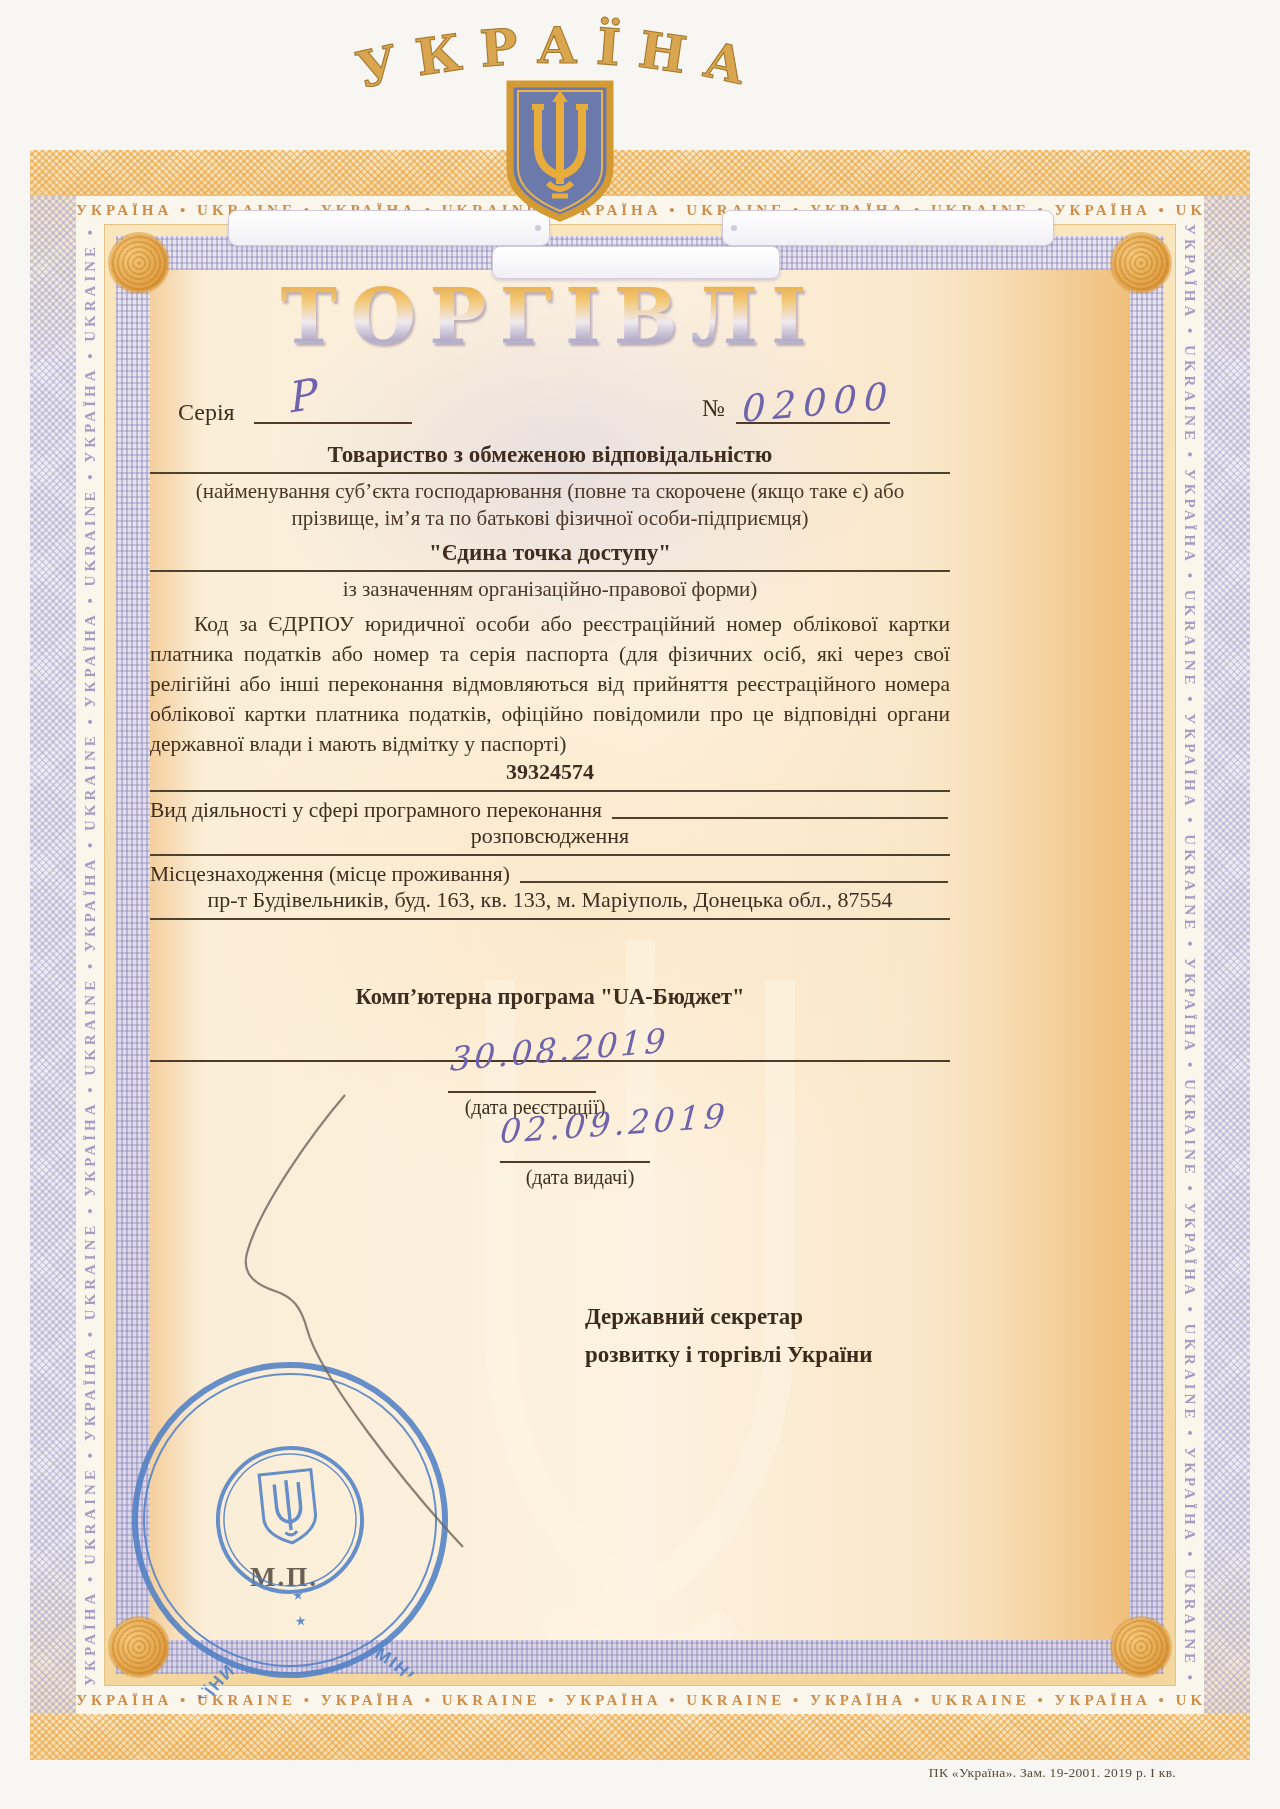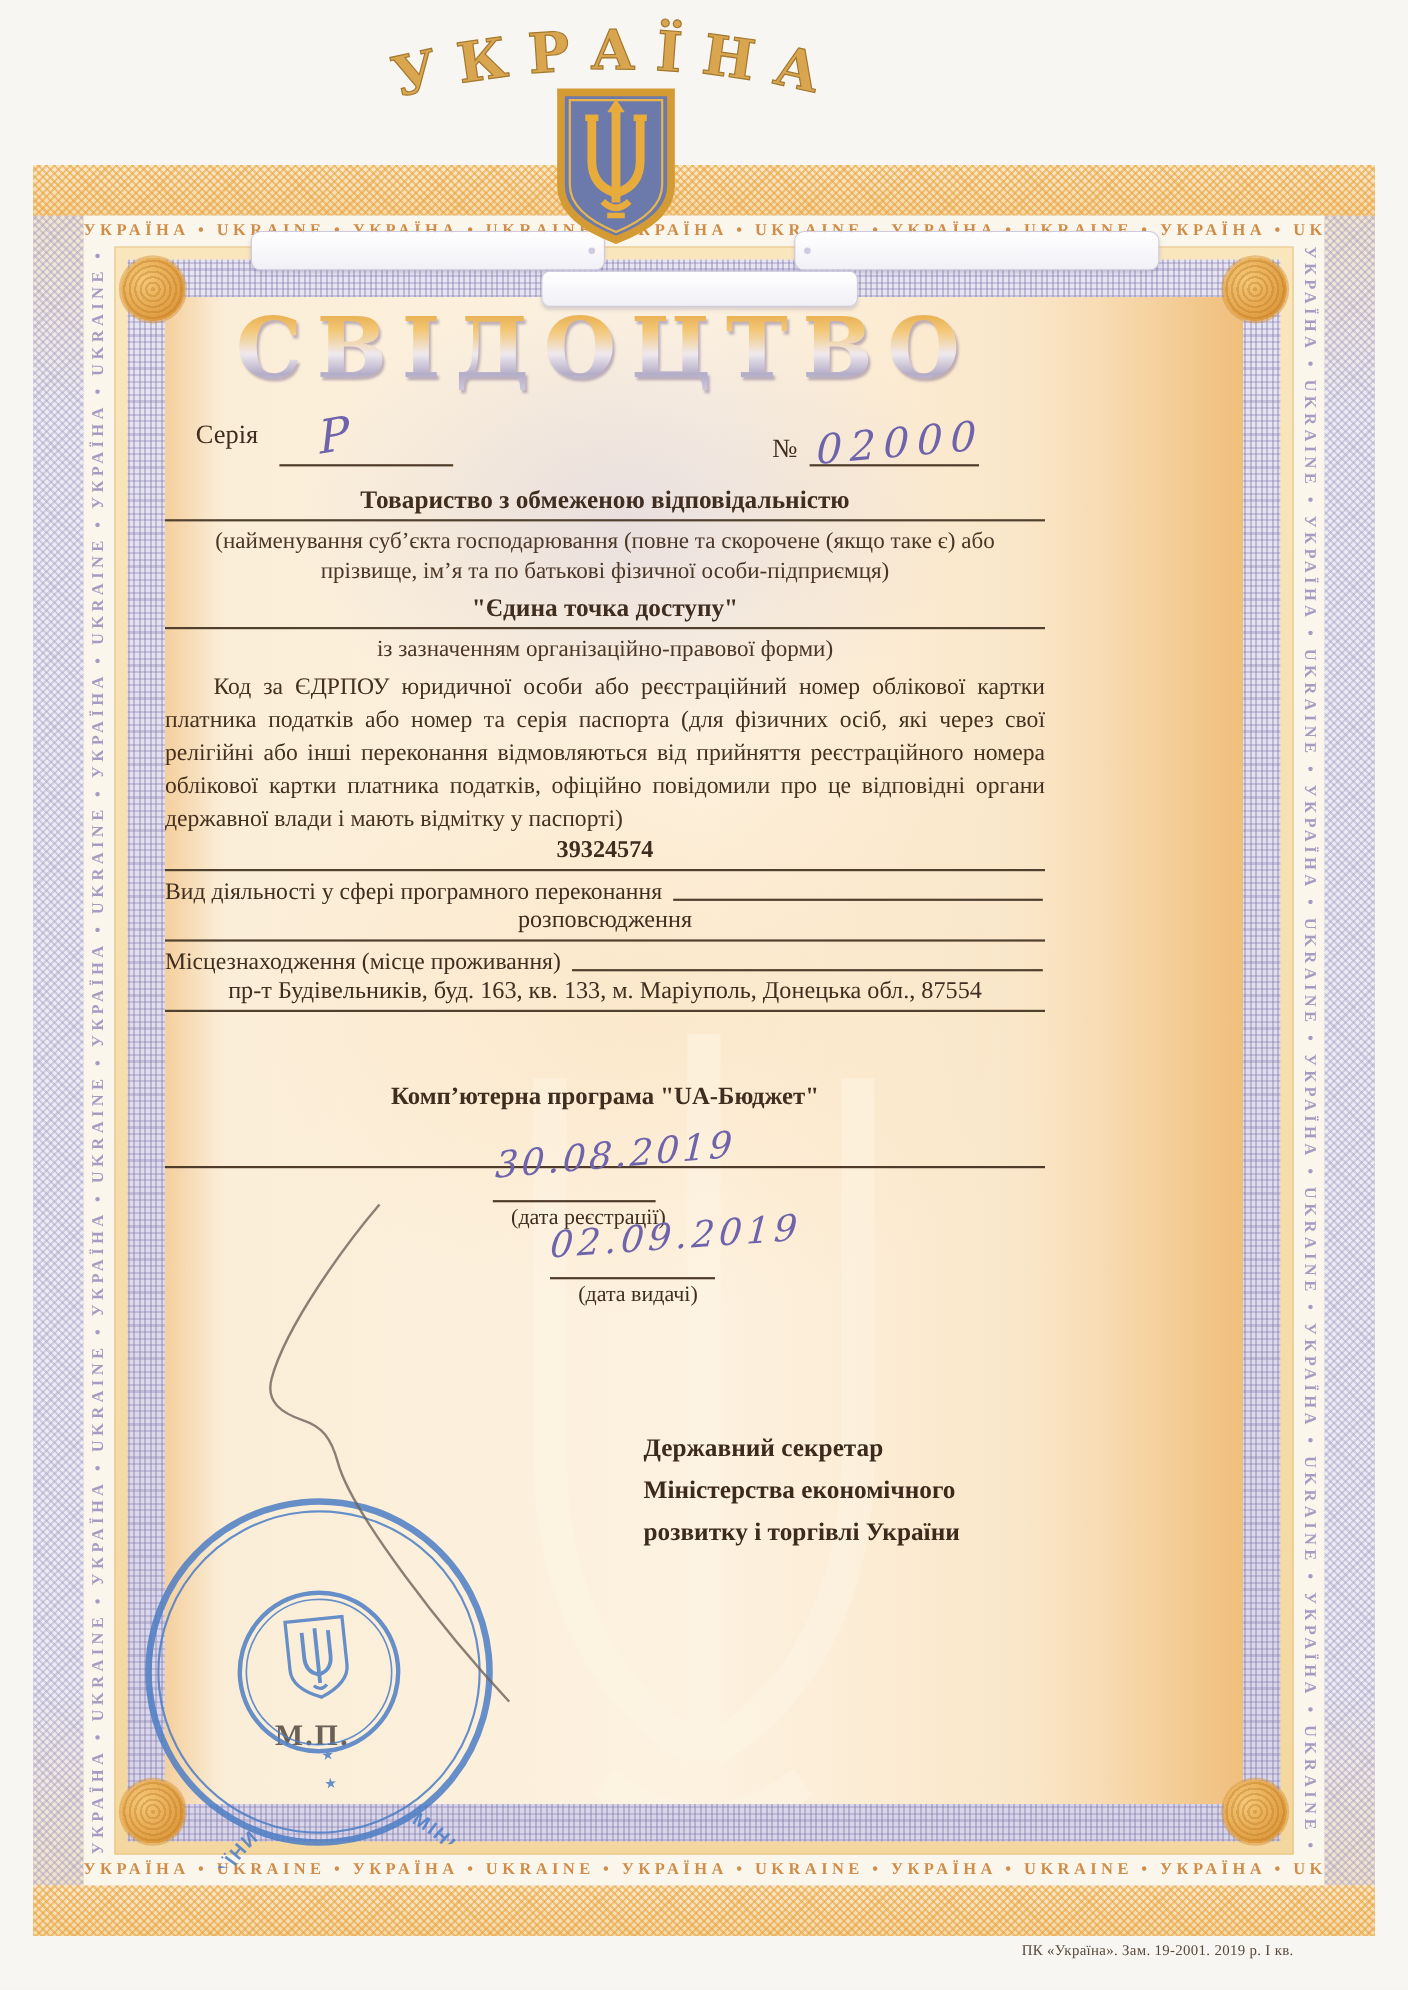--- a/index.html
+++ b/index.html
@@ -65,21 +65,21 @@
 
   
   .content{position:absolute;left:150px;top:268px;width:800px;z-index:5;}
   .title{margin-top:8px;text-align:center;font-family:"DejaVu Serif",serif;font-weight:bold;
       font-size:76px;line-height:82px;letter-spacing:13px;
       background:linear-gradient(180deg,#e2a037 0%,#f3c878 30%,#efe9ee 56%,#b4adc8 78%,#d3cde0 100%);
       -webkit-background-clip:text;background-clip:text;color:transparent;
       filter:drop-shadow(2px 3px 1px rgba(118,100,142,.45));}
   .subtitle{margin-top:10px;text-align:center;font-weight:bold;font-size:23px;line-height:26px;color:#402e20;}
   .series-row{position:relative;margin-top:34px;height:34px;font-size:24px;}
-  .series-row .lbl1{position:absolute;left:28px;bottom:16px;}
+  .series-row .lbl1{position:absolute;left:28px;bottom:0;}
   .series-row .u1{position:absolute;left:104px;width:158px;bottom:2px;border-bottom:2px solid #4f3b2a;height:1px;}
   .series-row .lbl2{position:absolute;left:552px;bottom:4px;}
   .series-row .u2{position:absolute;left:586px;width:154px;bottom:2px;border-bottom:2px solid #4f3b2a;height:1px;}
   .hw{font-style:italic;color:#6f64ab;font-family:"DejaVu Serif",serif;}
   .hw-series{position:absolute;left:140px;bottom:6px;font-size:42px;transform:rotate(-10deg) skewX(-6deg);}
   .hw-number{position:absolute;left:592px;bottom:2px;font-size:37px;letter-spacing:7px;transform:rotate(-5deg) skewX(-6deg);}
   .rule{border-bottom:2px solid #50402e;}
   .org-type{margin-top:16px;text-align:center;font-weight:bold;font-size:23px;padding-bottom:4px;}
   .note{margin-top:4px;text-align:center;font-size:21px;line-height:27px;color:#4a3626;}
   .org-name{margin-top:8px;text-align:center;font-weight:bold;font-size:23px;padding-bottom:4px;}
@@ -155,21 +155,21 @@
         </g>
       </svg>
     </div>
     <div class="rosette r-tl"></div>
     <div class="rosette r-tr"></div>
     <div class="rosette r-bl"></div>
     <div class="rosette r-br"></div>
   </div>
 
   <div class="content">
-    <div class="title">СВІДОЦТВО</div>
+    <div class="title">ТОРГІВЛІ</div>
 
     <div class="series-row">
       <span class="lbl1">Серія</span>
       <span class="u1"></span>
       <span class="hw hw-series">P</span>
       <span class="lbl2">№</span>
       <span class="u2"></span>
       <span class="hw hw-number">02000</span>
     </div>
 
@@ -205,21 +205,20 @@
       <span class="du1"></span>
       <span class="dlab1">(дата реєстрації)</span>
       <span class="hw hw-date2">02.09.2019</span>
       <span class="du2"></span>
       <span class="dlab2">(дата видачі)</span>
     </div>
   </div>
 
   <div class="signature">
     <div>Державний секретар</div>
-    <div>Міністерства економічного</div>
     <div>розвитку і торгівлі України</div>
   </div>
 
   <div class="mp">М.П.</div>
 
   <svg class="stamp" width="336" height="336" viewBox="0 0 336 336">
     <g stroke="#4d7ec5" fill="none">
       <circle cx="168" cy="168" r="155" stroke-width="6"></circle>
       <circle cx="168" cy="168" r="146" stroke-width="2"></circle>
       <circle cx="168" cy="168" r="72" stroke-width="4"></circle>

